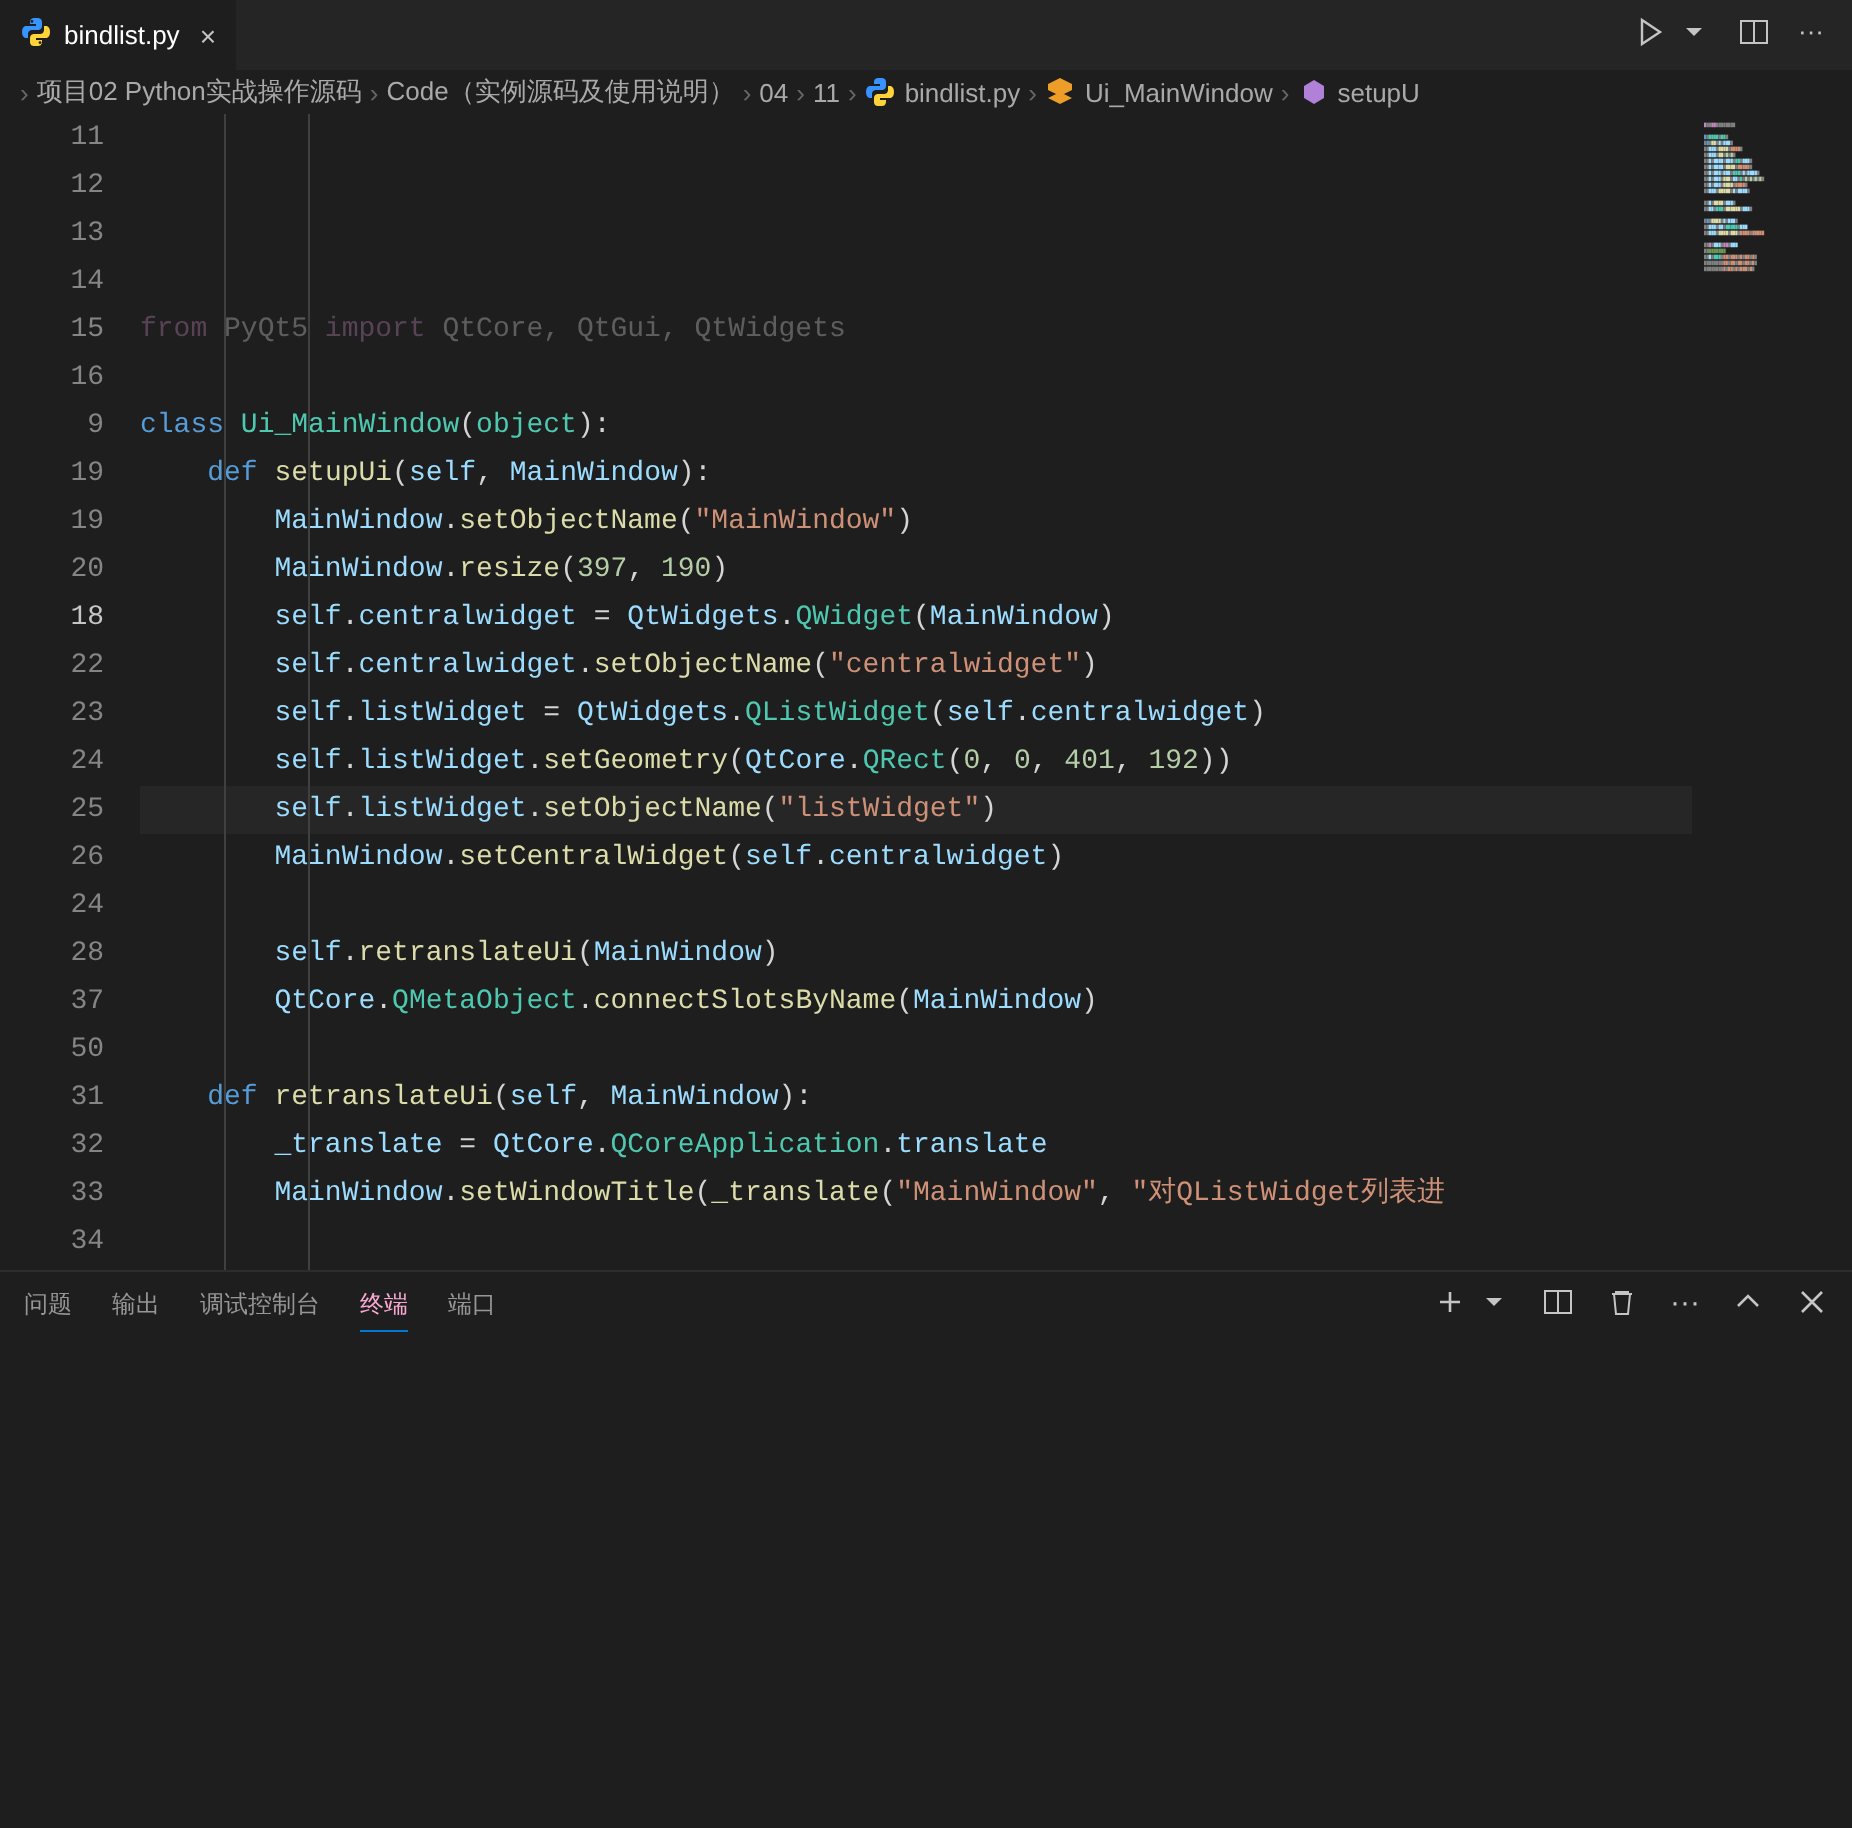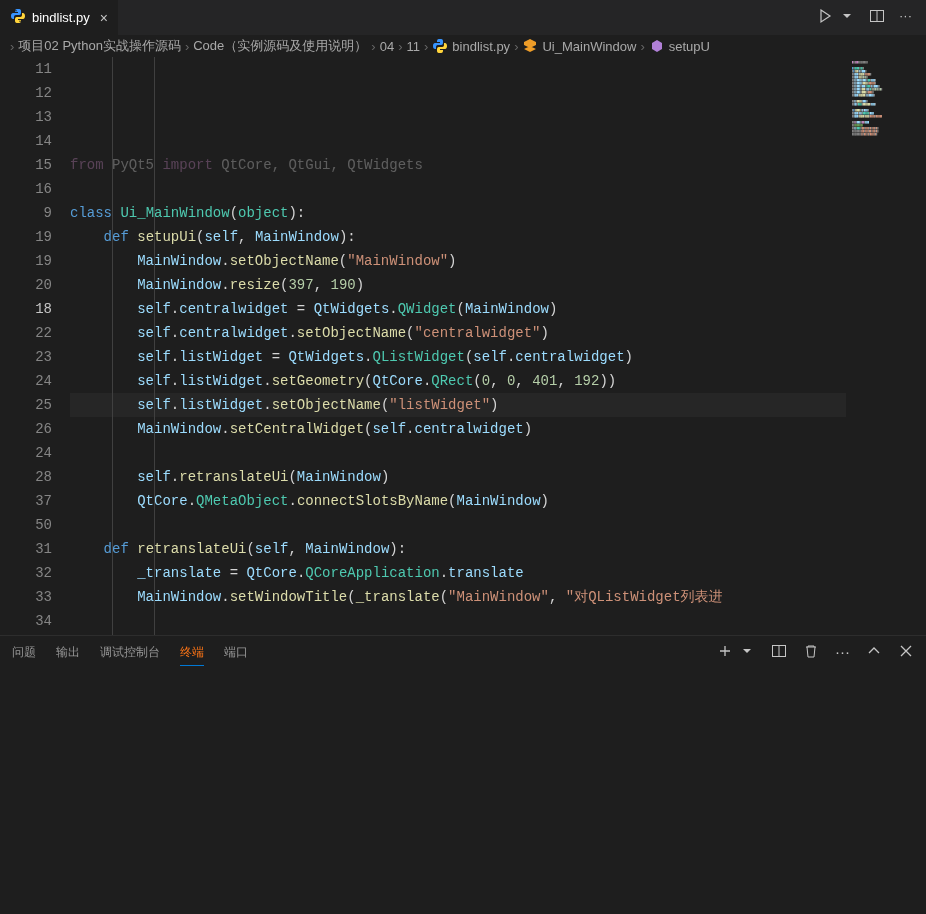--- a/index.html
+++ b/index.html
@@ -120,21 +120,21 @@
   .panel-tabs {
     display: flex;
     align-items: center;
     height: 33px;
     padding: 0 12px;
     gap: 20px;
     color: #969696;
     font-size: 12px;
   }
   .panel-tabs .ptab { cursor: pointer; padding: 4px 0; }
-  .panel-tabs .ptab.active { color: #f97316; border-bottom: 1px solid #0078d4; }
+  .panel-tabs .ptab.active { color: #f9a8d4; border-bottom: 1px solid #0078d4; }
   .panel-actions { margin-left: auto; display: flex; gap: 16px; color: #c5c5c5; font-size: 15px; }
   .panel-actions span { cursor: pointer; }
   .panel-body { flex: 1; }
   
   svg { width: 16px; height: 16px; }
 </style>
 </head>
 <body>
 
 <div class="tabbar">

